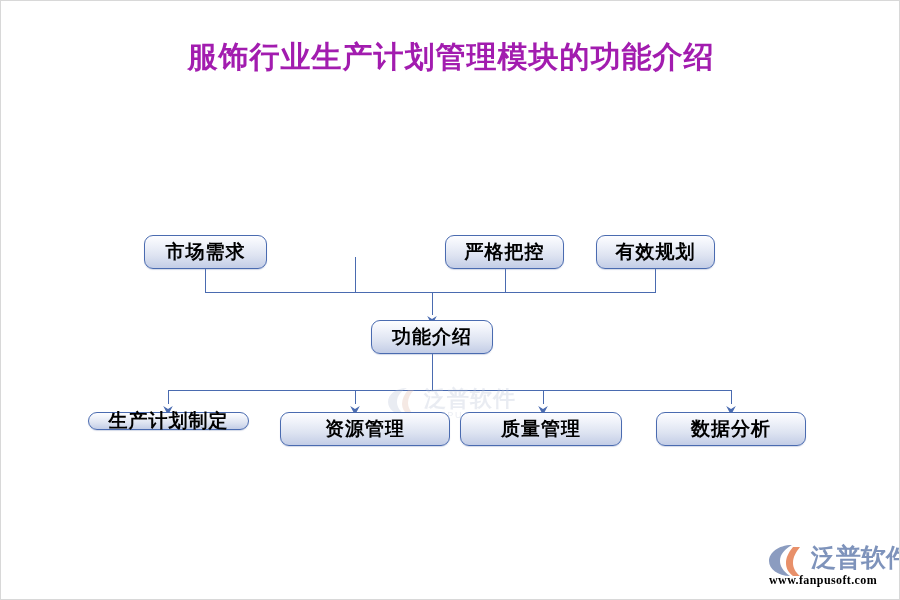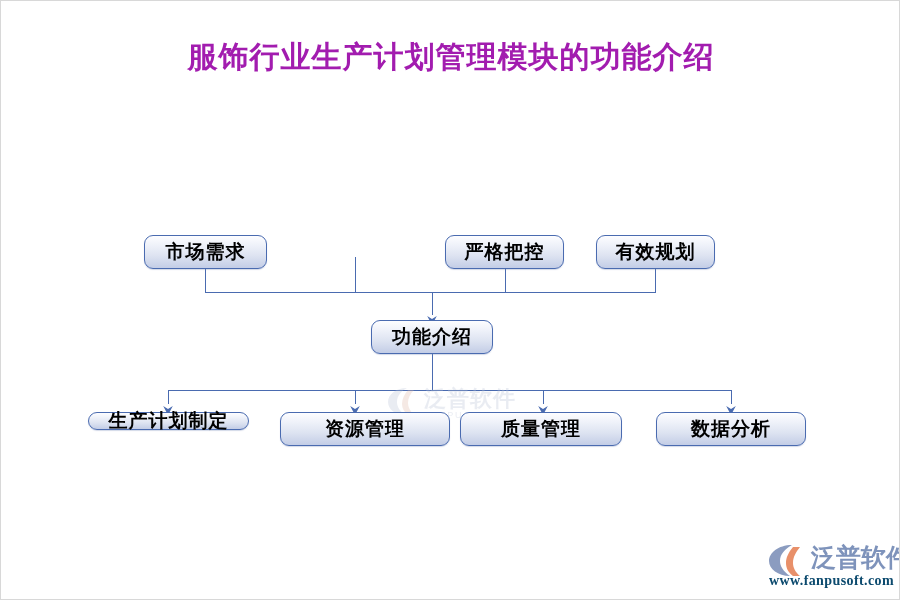--- a/index.html
+++ b/index.html
@@ -141,23 +141,23 @@
     font-weight: bold;
     color: #7e93bb;
     white-space: nowrap;
     letter-spacing: 0px;
   }
   #logo .lg-url {
     position: absolute;
     left: 2px;
     top: 32px;
     font-family: "Liberation Serif", "DejaVu Serif", serif;
-    font-size: 14px;
-    font-weight: bold;
-    color: #0c4a6e;
+    font-size: 12px;
+    font-weight: bold;
+    color: #000000;
     white-space: nowrap;
     letter-spacing: 0.4px;
   }
 </style>
 </head>
 <body>
 
 <div id="canvas">
 
   <div id="title">服饰行业生产计划管理模块的功能介绍</div>

